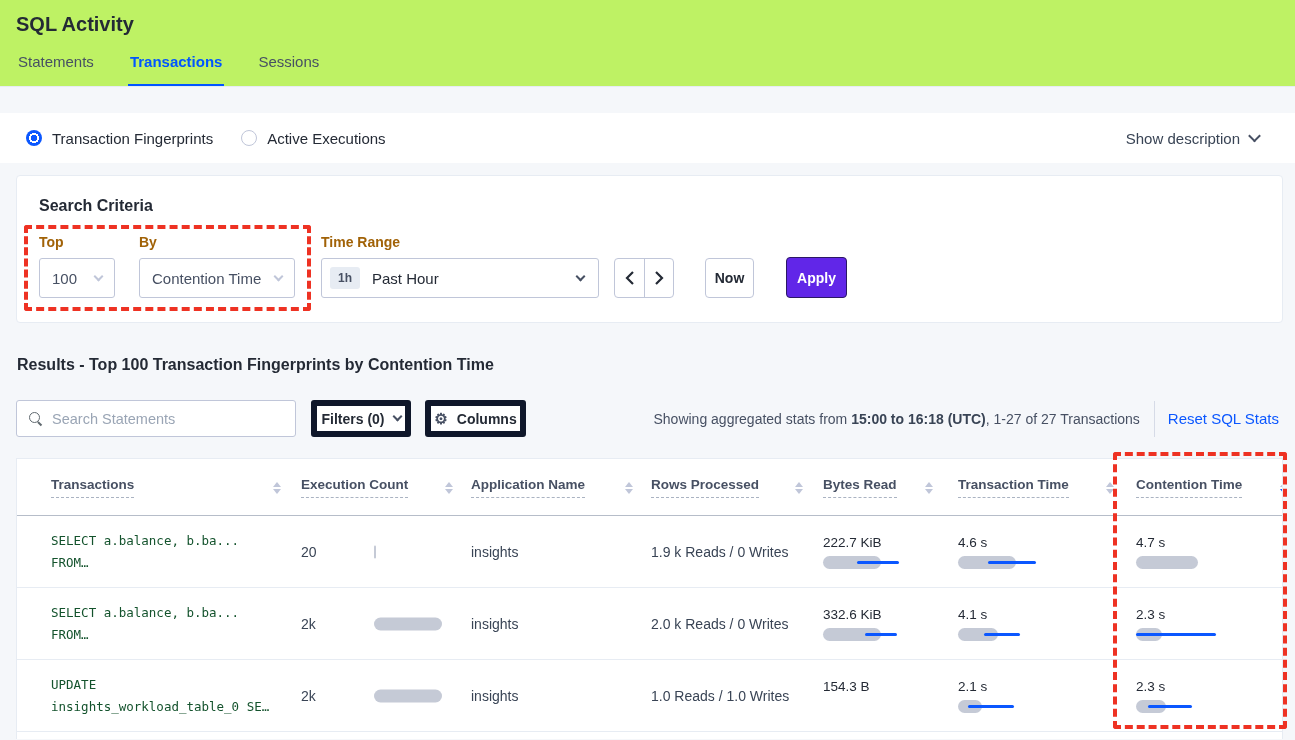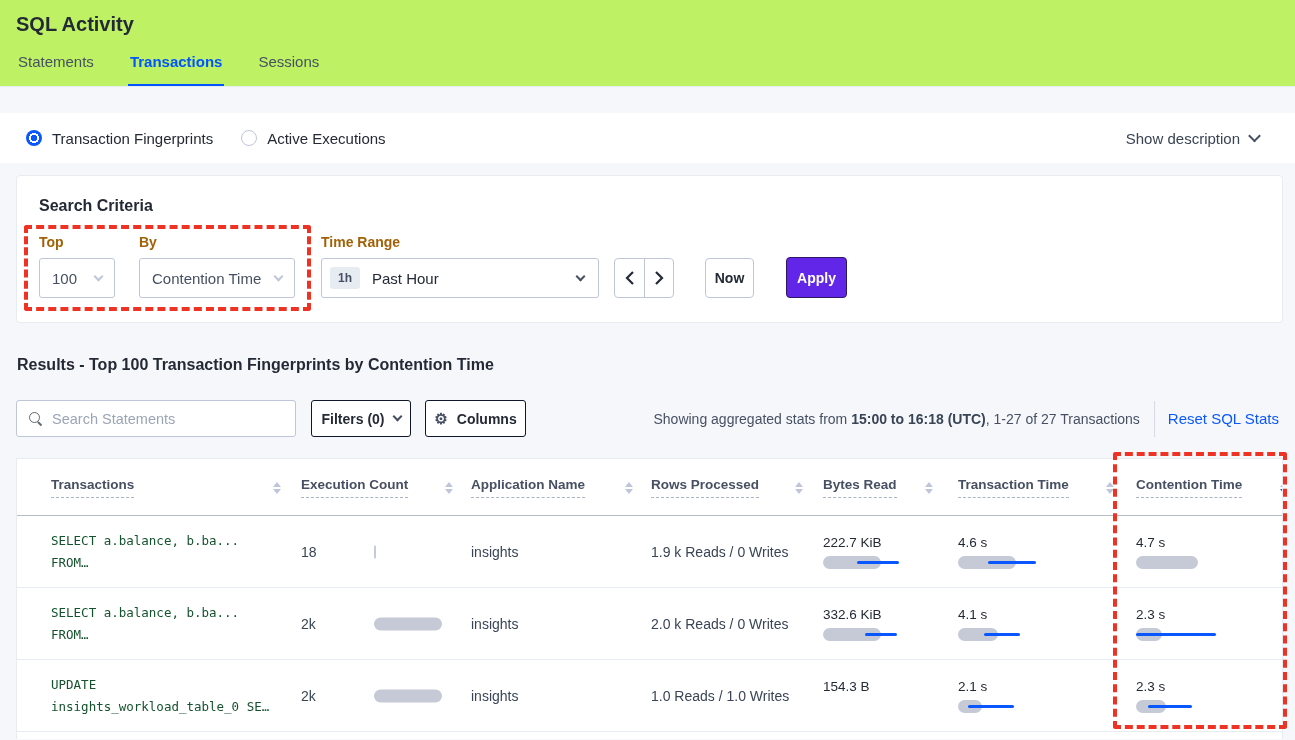--- a/index.html
+++ b/index.html
@@ -67,21 +67,21 @@
 
   
   .results-heading { position:absolute; top:356px; left:17px; font-size:16px; font-weight:700; color:#242a35; }
   .controls-row { position:absolute; top:400px; left:16px; width:1267px; height:37px;
                   display:flex; align-items:center; }
   .search-box { width:280px; height:37px; background:#fff; border:1px solid #c0c6d9; border-radius:3px;
                 display:flex; align-items:center; gap:9px; padding:0 12px; margin-right:15px; }
   .search-box input { border:none; outline:none; flex:1; font-size:14.5px; color:#242a35;
                       font-family:inherit; background:transparent; }
   .search-box input::placeholder { color:#9aa5b5; }
-  .btn-plain { height:37px; background:#fff; border:1px solid #0f172a; border-radius:3px;
+  .btn-plain { height:37px; background:#fff; border:6px solid #0f172a; border-radius:3px;
                display:flex; align-items:center; justify-content:center; gap:9px; font-size:14px;
                font-weight:700; color:#242a35; cursor:pointer; font-family:inherit; }
   #filters-btn { width:100px; margin-right:14px; }
   #columns-btn { width:101px; }
   .stats { margin-left:auto; font-size:14px; color:#475063; white-space:nowrap; }
   .stats b { color:#394455; }
   .vdiv { width:1px; height:36px; background:#d6dbe7; margin:0 13px 0 14px; }
   .reset-link { font-size:15px; color:#0b57ff; cursor:pointer; white-space:nowrap; margin-right:4px; }
 
   
@@ -263,21 +263,21 @@
             <span class="down"></span>
           </span>
       </div>
     </div>
 
     <div class="trow">
       <div class="cell-sql">
         <div>SELECT a.balance, b.ba...</div>
         <div>FROM…</div>
       </div>
-      <span class="cell-center" style="left:284px;">18</span>
+      <span class="cell-center" style="left:284px;">20</span>
       <div class="cell-center barchart" style="left:357px; width:80px;">
           <div class="bar" style="width: 2px;"></div>
         </div>
       <span class="cell-center" style="left:454px;">insights</span>
       <span class="cell-center" style="left:634px;">1.9 k Reads / 0 Writes</span>
       <div class="cell-metric" style="left:806px;">
         <div class="val">222.7 KiB</div>
         <div class="barchart">
             <div class="bar" style="width: 58px;"></div>
             <div class="line" style="left: 34px; width: 42px;"></div>

